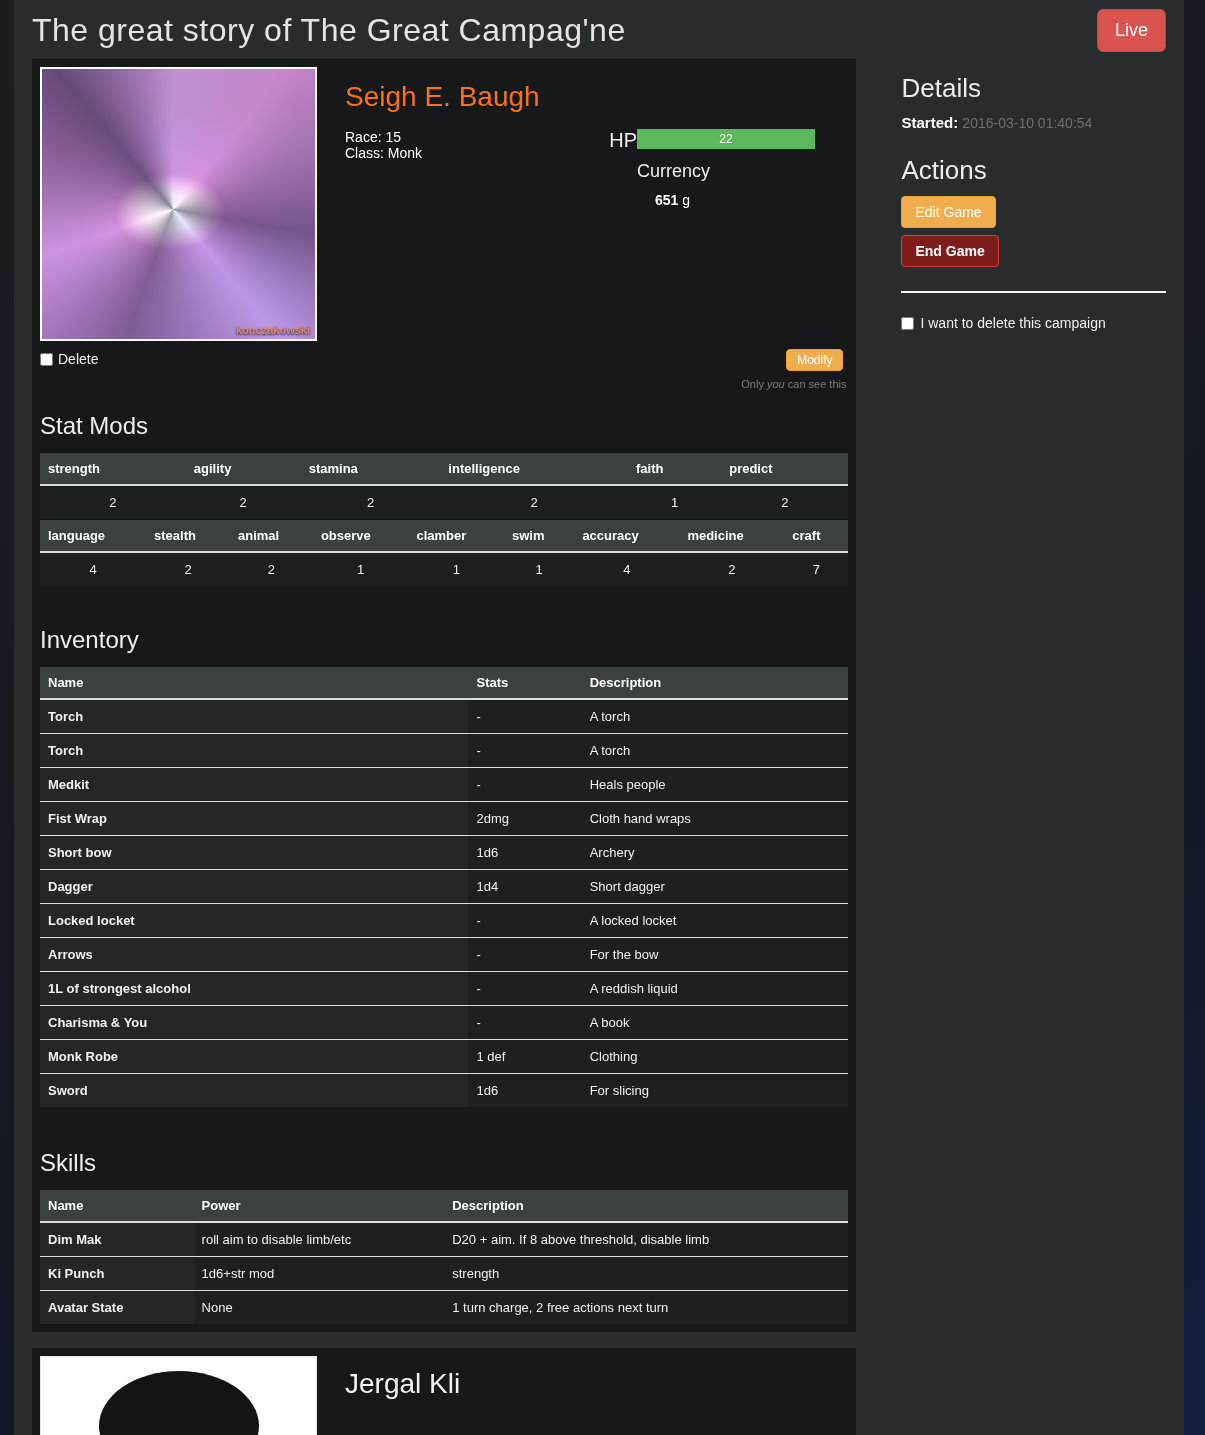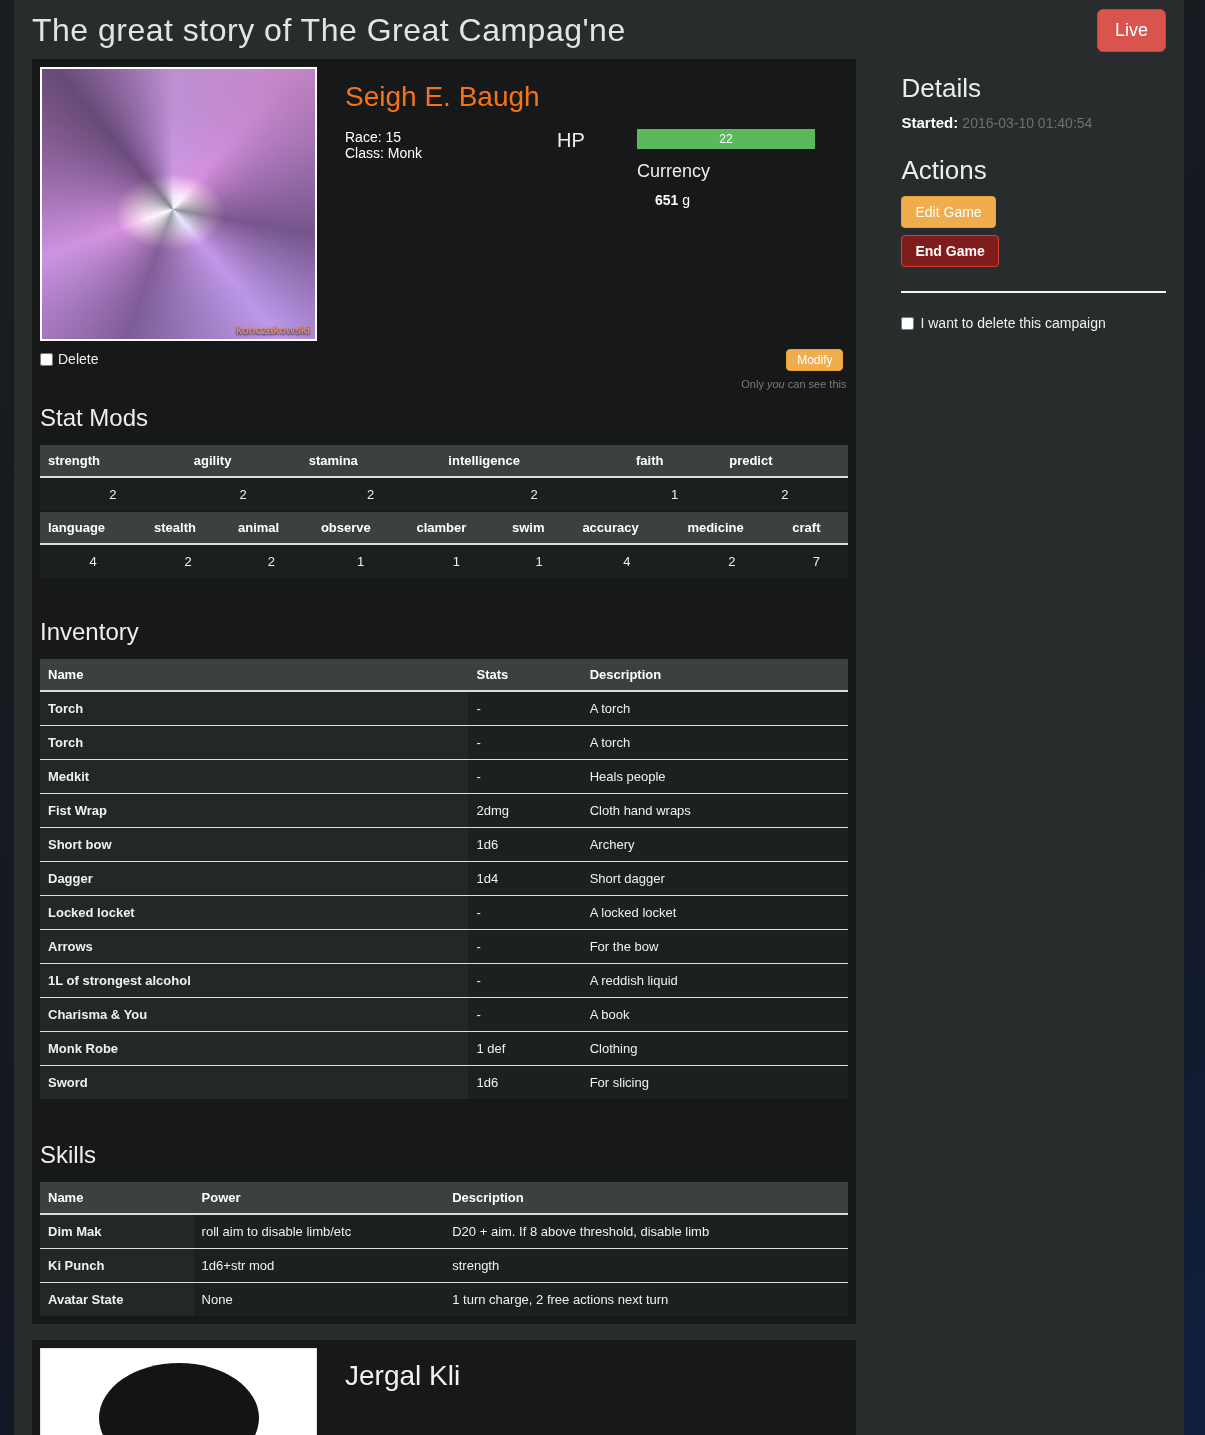--- a/index.html
+++ b/index.html
@@ -54,21 +54,21 @@
     position:absolute; bottom:3px; right:5px; font-size:11px; font-weight:bold;
     color:#d98a66; text-shadow:0 1px 2px rgba(0,0,0,0.8); z-index:2;
   }
   .char-info { flex:1; padding:14px 0 0 28px; }
   .char-name { font-size:28px; font-weight:normal; color:#f97316; margin-bottom:16px; }
   .info-cols { display:flex; }
   .race-class { width:212px; font-size:14px; }
   .race-line { }
   .hp-block { flex:1; }
   .hp-row { display:flex; align-items:flex-start; }
-  .hp-label { font-size:20px; color:#eee; width:80px; }
+  .hp-label { font-size:20px; color:#eee; width:80px;text-align:right; }
   .hp-bar-track { width:178px; height:20px; background:#f0abfc; border-radius:0; overflow:hidden; }
   .hp-bar-fill {
     height:100%; width:100%; background:#5cb85c; color:#fff;
     font-size:12px; text-align:center; line-height:20px;
   }
   .currency-block { margin-left:80px; margin-top:9px; }
   .currency-label { font-size:18px; color:#eee; }
   .currency-value { margin-top:10px; padding-left:18px; font-size:14px; }
   .currency-value b { font-weight:bold; }
 
@@ -78,21 +78,21 @@
   .modify-btn {
     position:absolute; right:5px; top:1px;
     background:#f0ad4e; border:1px solid #eea236; color:#fff;
     font-size:12px; padding:3px 10px; border-radius:4px; cursor:pointer; font-family:inherit;
   }
   .only-you { text-align:right; font-size:11px; color:#7a7a7a; margin-top:8px; padding-right:2px; }
   .only-you i { font-style:italic; }
 
   
   .section-heading { font-size:24px; font-weight:normal; color:#ededed; }
-  .h-statmods { margin-top:14px; margin-bottom:13px; }
+  .h-statmods { margin-top:22px; margin-bottom:13px; }
   .h-inventory { margin-top:40px; margin-bottom:13px; }
   .h-skills { margin-top:42px; margin-bottom:13px; }
 
   
   table { width:100%; border-collapse:collapse; font-size:13px; }
   thead th, tr.stat-head th {
     background:#3b4141; color:#fff; text-align:left; font-weight:bold;
     padding:8px; border-bottom:2px solid #ddd;
   }
   td { padding:9px 8px; border-top:1px solid #ddd; color:#f0f0f0; background:#1c2020; }

